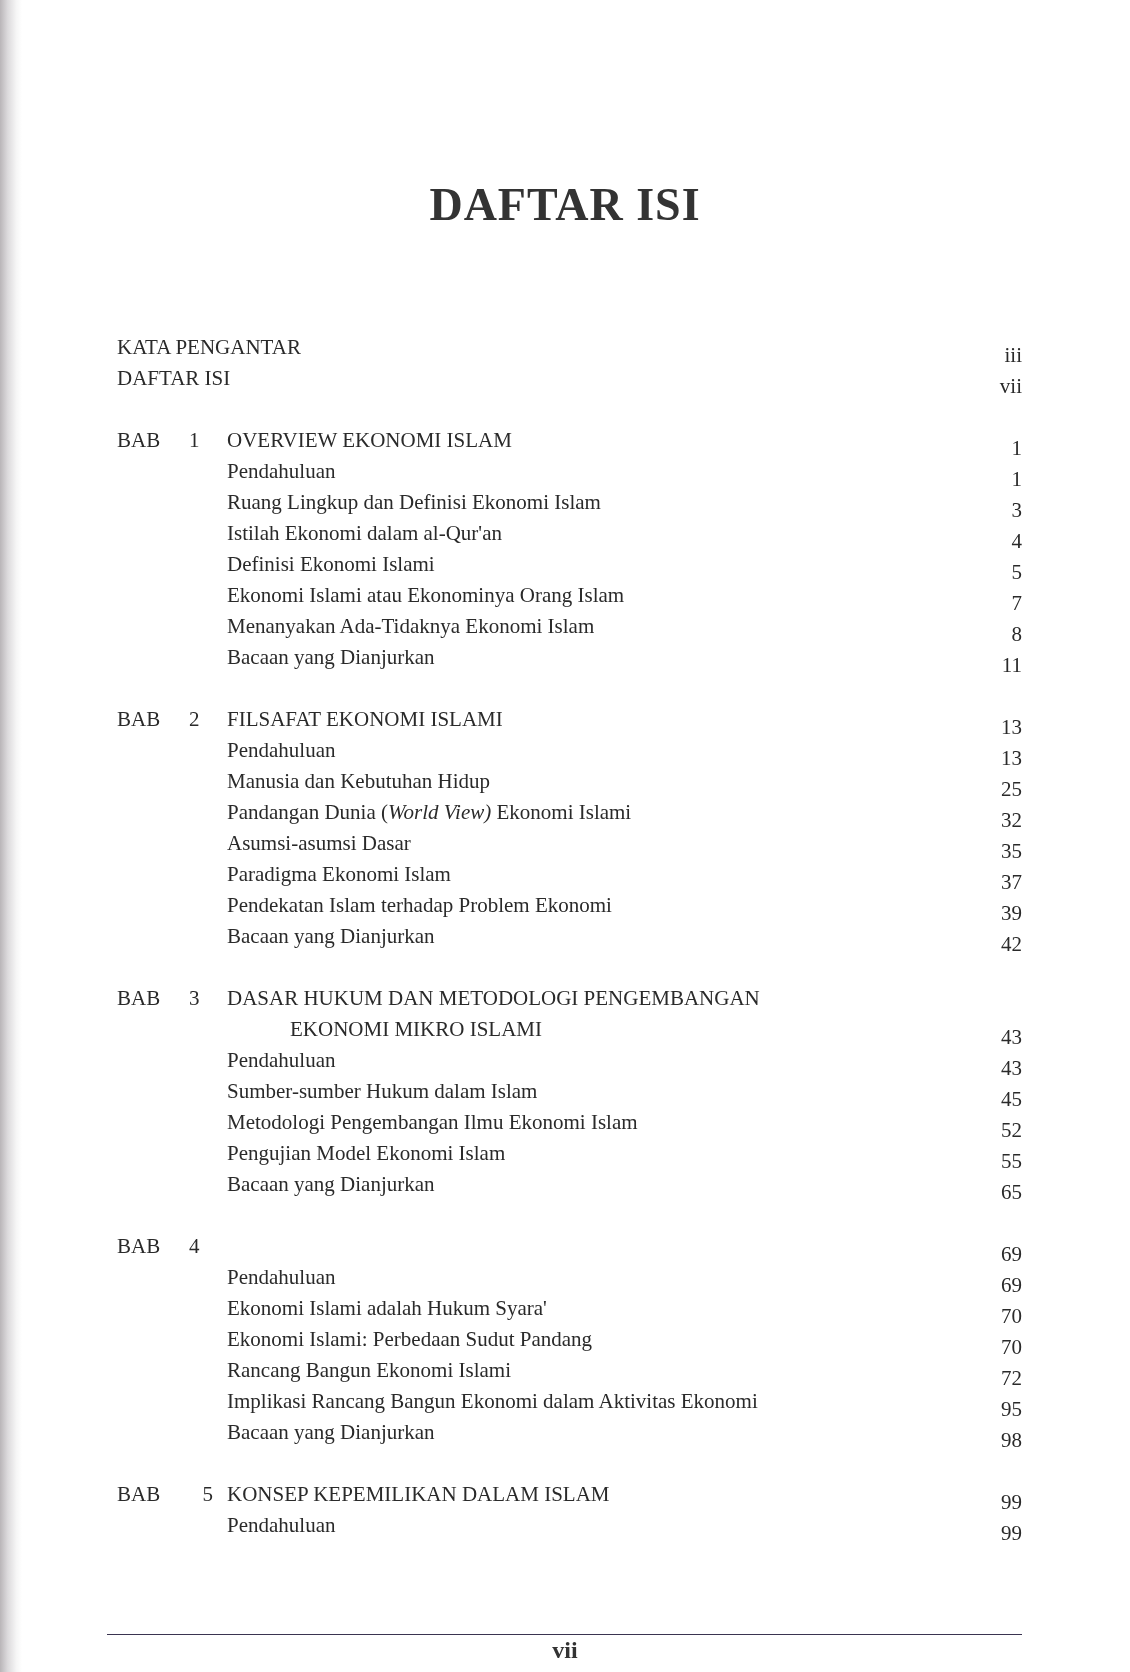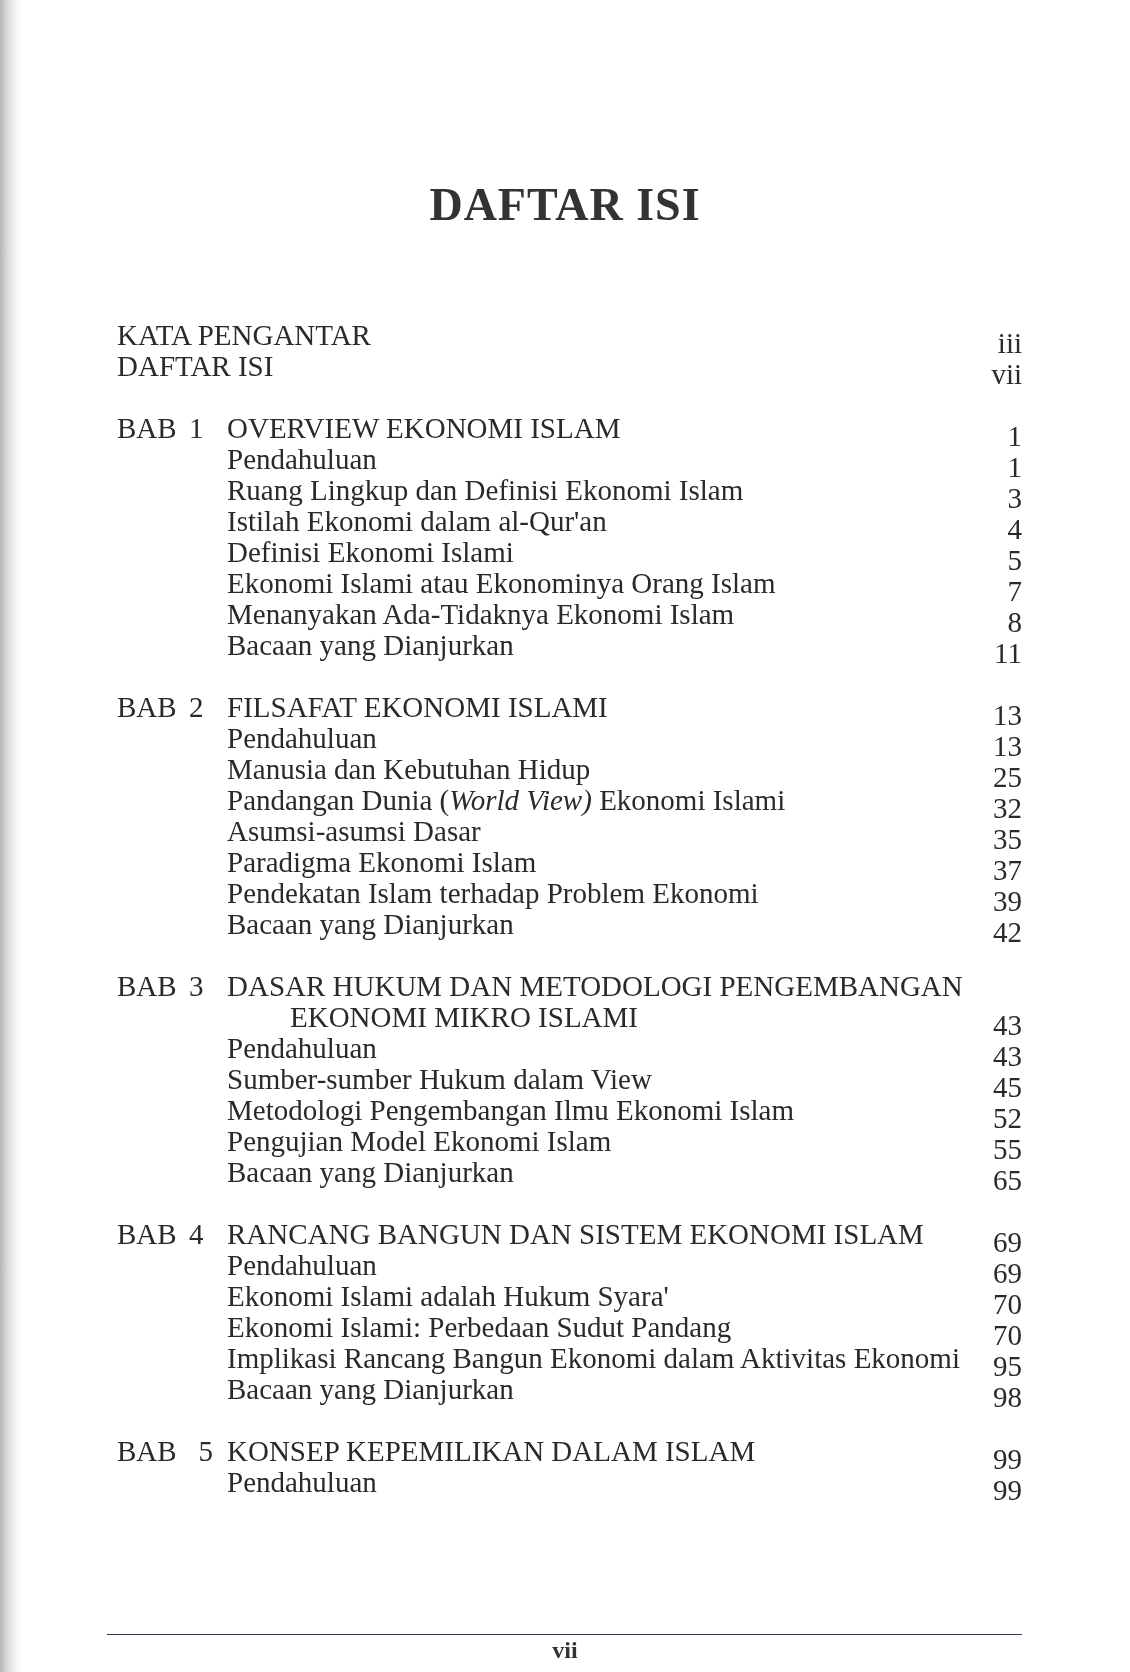--- a/index.html
+++ b/index.html
@@ -27,24 +27,24 @@
     left: 0;
     width: 1130px;
     text-align: center;
     font-size: 46px;
     font-weight: bold;
     letter-spacing: 1px;
     color: #333;
   }
   .toc {
     position: absolute;
-    top: 320px;
+    top: 332px;
     left: 117px;
     width: 905px;
-    font-size: 29px;
+    font-size: 21px;
     line-height: 31px;
   }
   .row {
     position: relative;
     height: 31px;
     white-space: nowrap;
   }
   .row .bab {
     position: absolute;
     left: 0;
@@ -190,55 +190,58 @@
   </div>
   <div class="row cont">
     <span class="title">EKONOMI MIKRO ISLAMI</span>
     <span class="page">43</span>
   </div>
   <div class="row">
       <span class="title">Pendahuluan</span>
       <span class="page">43</span>
     </div>
   <div class="row">
-      <span class="title">Sumber-sumber Hukum dalam View</span>
+      <span class="title">Sumber-sumber Hukum dalam Islam</span>
       <span class="page">45</span>
     </div>
   <div class="row">
       <span class="title">Metodologi Pengembangan Ilmu Ekonomi Islam</span>
       <span class="page">52</span>
     </div>
   <div class="row">
       <span class="title">Pengujian Model Ekonomi Islam</span>
       <span class="page">55</span>
     </div>
   <div class="row">
       <span class="title">Bacaan yang Dianjurkan</span>
       <span class="page">65</span>
     </div>
 
   <div class="gap"></div>
 
   <div class="row">
     <span class="bab">BAB</span>
     <span class="num">4</span>
-    <span class="title">RANCANG BANGUN DAN SISTEM EKONOMI ISLAM</span>
     <span class="page">69</span>
   </div>
   <div class="row">
       <span class="title">Pendahuluan</span>
       <span class="page">69</span>
     </div>
   <div class="row">
       <span class="title">Ekonomi Islami adalah Hukum Syara'</span>
       <span class="page">70</span>
     </div>
   <div class="row">
       <span class="title">Ekonomi Islami: Perbedaan Sudut Pandang</span>
       <span class="page">70</span>
+    </div>
+  <div class="row">
+      <span class="title">Rancang Bangun Ekonomi Islami</span>
+      <span class="page">72</span>
     </div>
   <div class="row">
       <span class="title">Implikasi Rancang Bangun Ekonomi dalam Aktivitas Ekonomi</span>
       <span class="page">95</span>
     </div>
   <div class="row">
       <span class="title">Bacaan yang Dianjurkan</span>
       <span class="page">98</span>
     </div>
 

